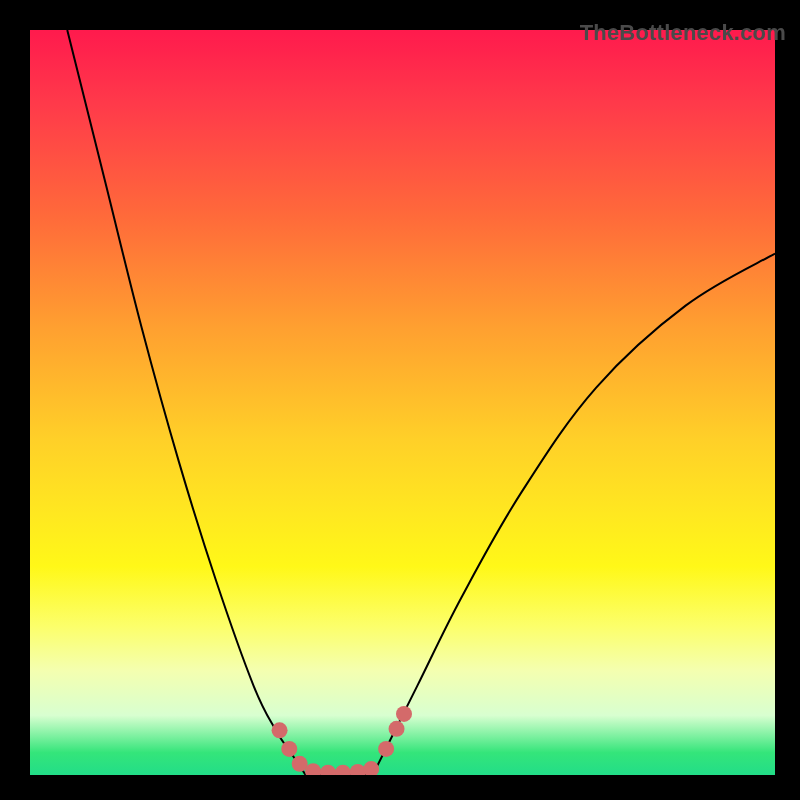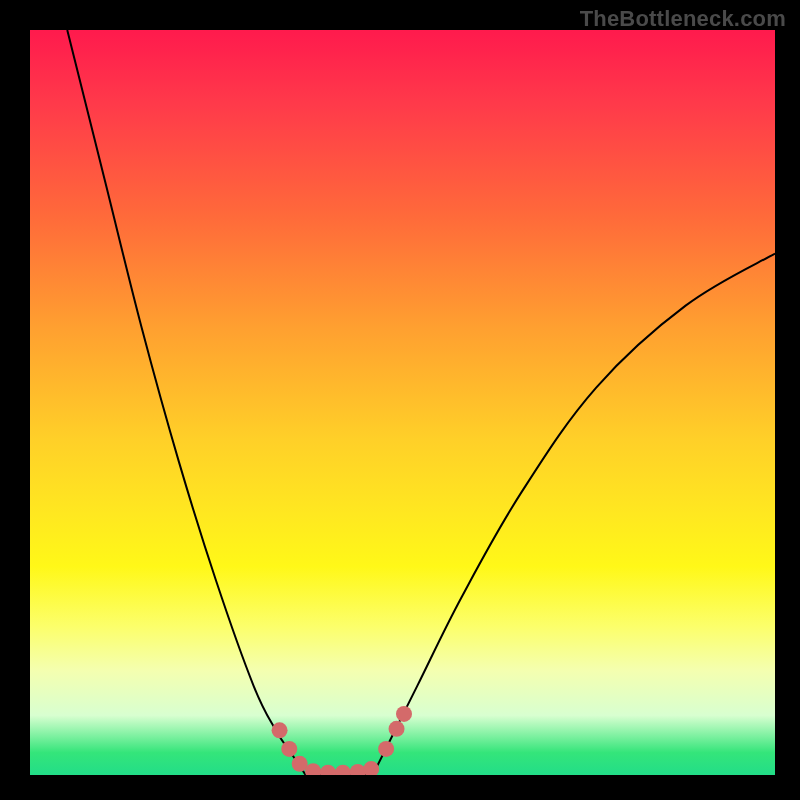--- a/index.html
+++ b/index.html
@@ -25,21 +25,21 @@
       #ffe820 65%,
       #fff818 72%,
       #fcff6a 80%,
       #f4ffb0 86%,
       #d8ffd0 92%,
       #34e57a 97%,
       #22dd88 100%);
   }
   .watermark {
     position: absolute;
-    top: 6px;
+    top: 20px;
     right: 14px;
     font-family: Arial, Helvetica, sans-serif;
     font-size: 22px;
     font-weight: 600;
     color: #4a4a4a;
     letter-spacing: 0.2px;
   }
   svg.curves {
     position: absolute;
     left: 0; top: 0;

